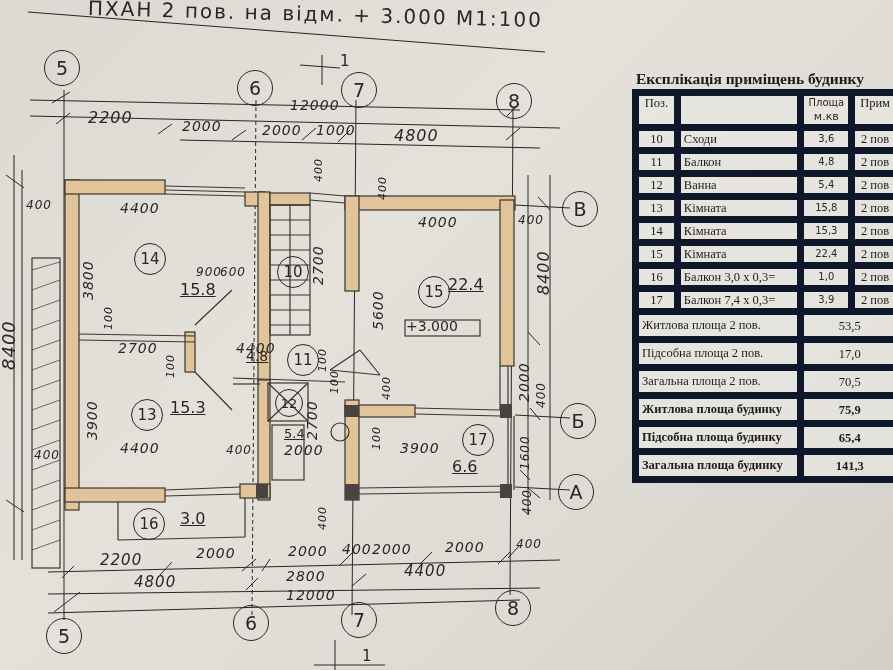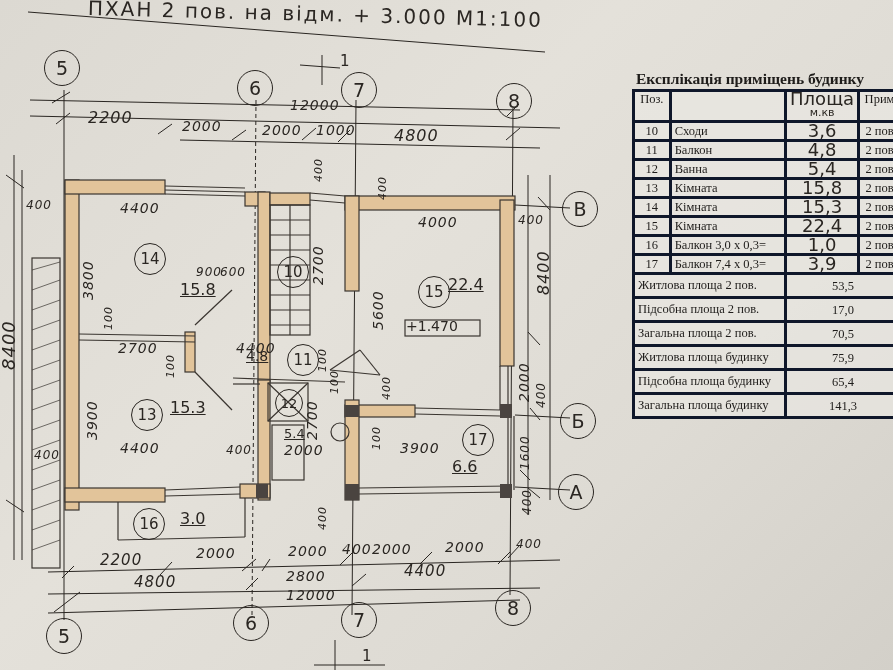--- a/index.html
+++ b/index.html
@@ -18,29 +18,29 @@
           display:flex; align-items:center; justify-content:center; font-size:19px; color:#2a2622;
           font-family:"DejaVu Sans", sans-serif; background:transparent; }
   .roomnum { position:absolute; width:30px; height:30px; border:1.3px solid #2a2622; border-radius:50%;
              display:flex; align-items:center; justify-content:center; font-size:15px; color:#2a2622;
              font-family:"DejaVu Sans", sans-serif; }
   .area { position:absolute; font-size:16px; color:#2a2622; text-decoration: underline; font-family:"DejaVu Sans", sans-serif; }
   
   .expl { position:absolute; left:632px; top:70px; width:270px; font-family:"Liberation Serif", serif; color:#1e1c1a; }
   .expl-title { font-size:15.5px; font-weight:bold; margin-left:4px; margin-bottom:1px; white-space:nowrap; }
   table.tbl { border-collapse:collapse; background:rgba(235,233,228,0.6); width:270px; }
-  table.tbl td { border:3px solid #0f172a; font-size:12.5px; padding:0 3px; height:16px; line-height:16px; white-space:nowrap; overflow:hidden; }
+  table.tbl td { border:7px solid #0f172a; font-size:12.5px; padding:0 3px; height:16px; line-height:16px; white-space:nowrap; overflow:hidden; }
   table.tbl td.pos { width:33px; text-align:center; }
   table.tbl td.name { width:125px; }
-  table.tbl td.area { width:41px; text-align:center; position:static; text-decoration:none; font-size:18px; }
+  table.tbl td.area { width:41px; text-align:center; position:static; text-decoration:none; font-size:10px; }
   table.tbl td.note { width:40px; text-align:center; }
   table.tbl tr.head td { height:14px; line-height:14px; vertical-align:bottom; }
   table.tbl td.sumlabel { height:21px; line-height:21px; }
   table.tbl td.sumval { text-align:center; }
-  table.tbl tr.bold td { font-weight:normal; }
+  table.tbl tr.bold td { font-weight:bold; }
 </style>
 </head>
 <body>
 
 <div class="sheet">
 
   <div class="hand title-text" style="left:88px; top:-4px;">ПХАН 2 пов. на відм. + 3.000 М1:100</div>
 
   <svg class="plan" width="630" height="670" viewBox="0 0 630 670">
     <g stroke="#2a2622" stroke-width="1" fill="none">
@@ -244,21 +244,21 @@
   <div class="hand dim" style="left:518px; top:213px; font-size:12px;">400</div>
   <div class="hand dim" style="left:196px; top:265px; font-size:12px;">900</div>
   <div class="hand dim" style="left:220px; top:265px; font-size:12px;">600</div>
   <div class="hand dim" style="left:118px; top:340px;">2700</div>
   <div class="hand dim" style="left:236px; top:340px;">4400</div>
   <div class="hand dim" style="left:120px; top:440px;">4400</div>
   <div class="hand dim" style="left:226px; top:443px; font-size:12px;">400</div>
   <div class="hand dim" style="left:284px; top:442px;">2000</div>
   <div class="hand dim" style="left:400px; top:440px;">3900</div>
   <div class="hand dim" style="left:34px; top:448px; font-size:12px;">400</div>
-  <div class="hand" style="left:406px; top:318px; font-size:14px;">+1.470</div>
+  <div class="hand" style="left:406px; top:318px; font-size:14px;">+3.000</div>
 
   <div class="hand dimv" style="left:-2px; top:370px; font-size:18px;">8400</div>
   <div class="hand dimv" style="left:80px; top:300px;">3800</div>
   <div class="hand dimv" style="left:102px; top:330px; font-size:11px;">100</div>
   <div class="hand dimv" style="left:84px; top:440px;">3900</div>
   <div class="hand dimv" style="left:310px; top:285px;">2700</div>
   <div class="hand dimv" style="left:370px; top:330px;">5600</div>
   <div class="hand dimv" style="left:304px; top:440px;">2700</div>
   <div class="hand dimv" style="left:534px; top:295px; font-size:16px;">8400</div>
   <div class="hand dimv" style="left:516px; top:402px;">2000</div>

